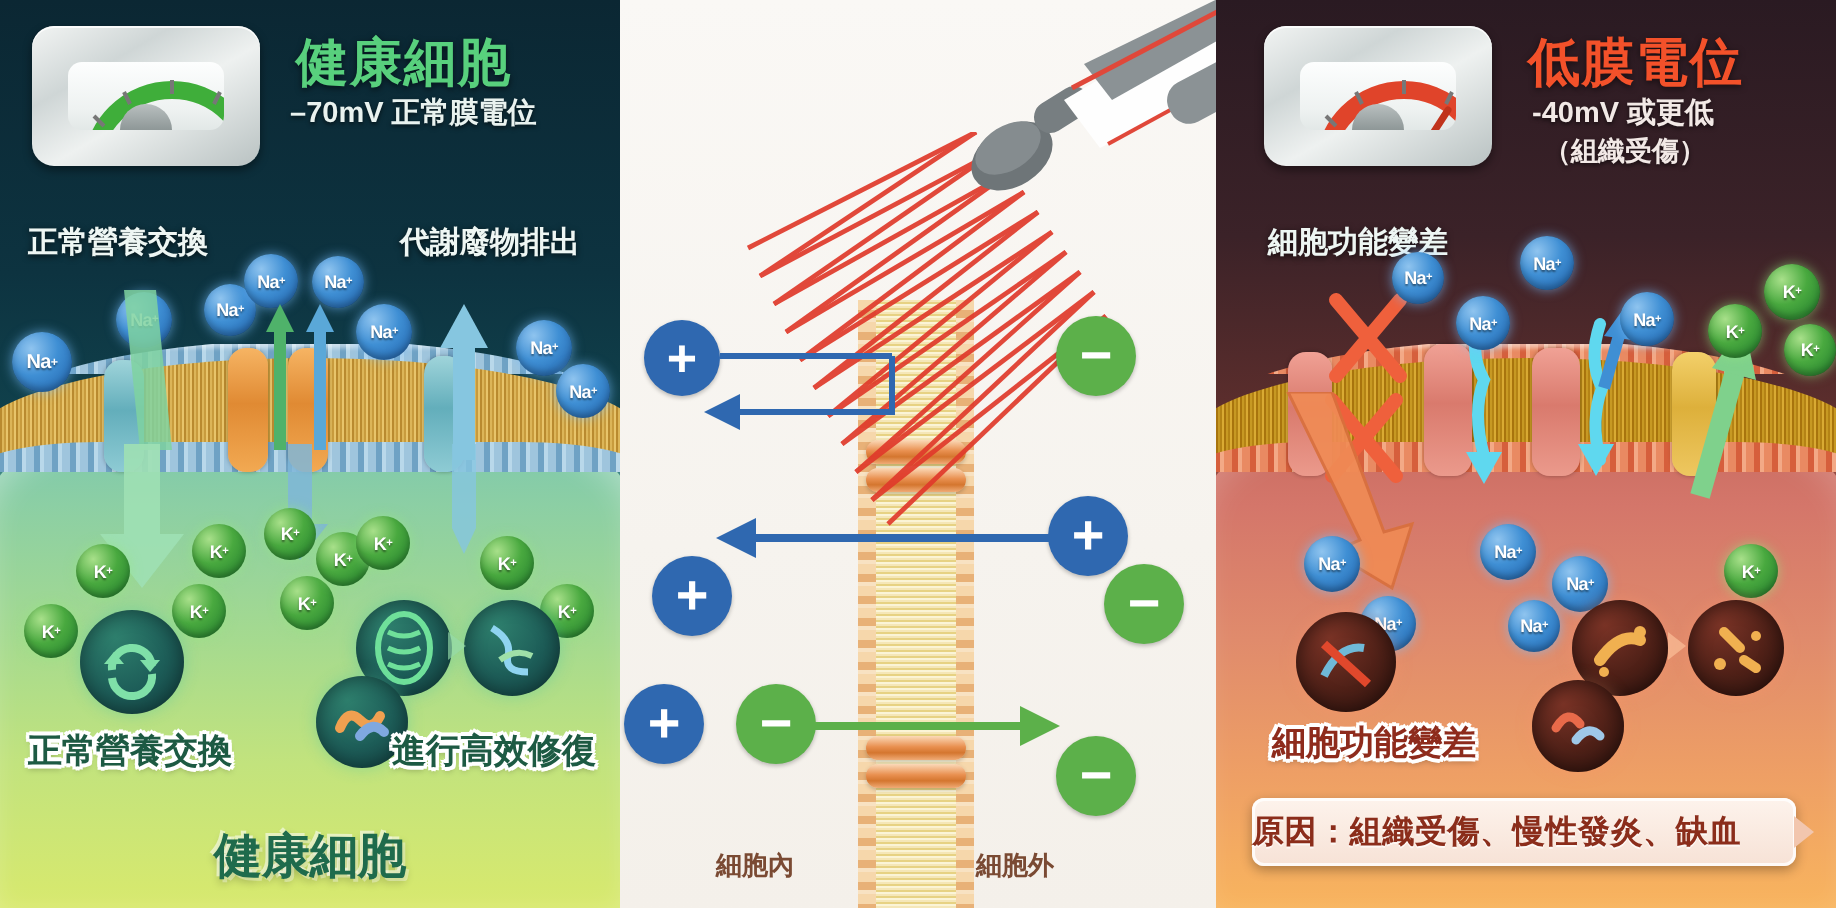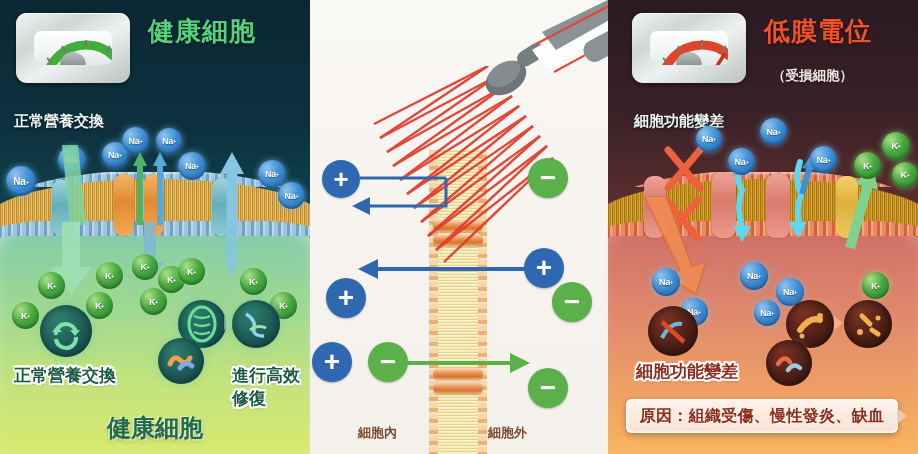--- a/index.html
+++ b/index.html
@@ -159,21 +159,21 @@
                box-shadow:0 0 8px rgba(80,200,160,.45), inset 0 0 10px rgba(0,0,0,.4); }
   .orb-dark  { background:radial-gradient(circle at 34% 26%, #7a3326 0%, #4e2017 55%, #2c120d 100%);
                box-shadow:0 0 8px rgba(255,150,110,.35), inset 0 0 10px rgba(0,0,0,.5); }
 
   
   #cause-banner {
     position:absolute; left:18px; top:399px; width:272px; height:34px;
     background:linear-gradient(180deg,#fdf3ec 0%,#f7e2d6 100%);
     border-radius:6px;
     box-shadow:0 2px 6px rgba(0,0,0,.3), inset 0 0 0 1.5px rgba(255,255,255,.8);
-    display:flex; align-items:center; justify-content:center;
+    display:flex; align-items:center; justify-content:flex-start;
   }
   #cause-banner span {
     font-size:16px; font-weight:bold; color:#8b2d1b; letter-spacing:.3px;
     text-shadow:0 1px 0 rgba(255,255,255,.7);
   }
   .banner-arrow { position:absolute; right:-9px; top:9px; width:0; height:0;
                   border-top:8px solid transparent; border-bottom:8px solid transparent;
                   border-left:10px solid #f2c6ae; }
 
   
@@ -260,22 +260,24 @@
             <line x1="94" y1="44" x2="100" y2="41"></line>
           </g>
           <line x1="52" y1="54" x2="25" y2="44" stroke="#3d4245" stroke-width="3.5" stroke-linecap="round"></line>
         </svg>
         <div class="gauge-hub"></div>
         <div class="gauge-val">-70mV</div>
       </div>
     </div>
 
     <div class="hdr-title" id="healthy-title">健康細胞</div>
+    <div class="hdr-sub" id="healthy-sub">–70mV 正常膜電位</div>
 
     <div class="lbl-top" style="left:14px; top:112px;">正常營養交換</div>
+    <div class="lbl-top" style="left:200px; top:112px;">代謝廢物排出</div>
 
     <div class="ion ion-na" style="left:6px;  top:166px; width:30px; height:30px; font-size:10px;">
       <span>Na</span>
         <sup>+</sup>
     </div>
     <div class="ion ion-na" style="left:102px; top:142px; width:26px; height:26px; font-size:9px;">
       <span>Na</span>
         <sup>+</sup>
     </div>
     <div class="ion ion-na" style="left:122px; top:127px; width:27px; height:27px; font-size:9px;">
@@ -382,21 +384,21 @@
     </div>
     <div class="orb orb-green" style="left:158px; top:338px; width:46px; height:46px;">
       <svg viewBox="0 0 46 46" width="46" height="46">
           <path d="M12,26 q4,-10 10,-4 q6,6 10,-2" stroke="#f0a050" stroke-width="5" fill="none" stroke-linecap="round"></path>
           <path d="M22,30 q6,-8 12,-2" stroke="#7fa8e0" stroke-width="5" fill="none" stroke-linecap="round"></path>
         </svg>
     </div>
     <div style="position:absolute;left:224px;top:316px;width:0;height:0;border-top:7px solid transparent;border-bottom:7px solid transparent;border-left:9px solid rgba(150,220,170,.65);"></div>
 
     <div class="lbl-outline" style="left:14px; top:364px;">正常營養交換</div>
-    <div class="lbl-outline" style="left:196px; top:364px;margin-left:36px;">進行高效修復</div>
+    <div class="lbl-outline" style="left:196px; top:364px;">進行高效修復</div>
 
     <div id="healthy-footer">健康細胞</div>
   </div>
 
   <div class="panel" id="panel-mid">
     <div class="bg"></div>
 
     <div id="mid-membrane">
       <div class="mid-bilayer"></div>
       <div class="mid-heads l"></div>
@@ -527,21 +529,22 @@
             <line x1="94" y1="44" x2="100" y2="41"></line>
           </g>
           <line x1="52" y1="56" x2="74" y2="22" stroke="#c0331c" stroke-width="3.5" stroke-linecap="round"></line>
         </svg>
         <div class="gauge-hub"></div>
         <div class="gauge-val"></div>
       </div>
     </div>
 
     <div class="hdr-title" id="damaged-title">低膜電位</div>
-    <div id="damaged-sub2">（受損細胞）</div>
+    <div class="hdr-sub" id="damaged-sub">-40mV 或更低</div>
+    <div id="damaged-sub2">（組織受傷）</div>
 
     <div class="lbl-top" style="left:26px; top:112px;">細胞功能變差</div>
 
     <svg style="position:absolute;left:40px;top:142px;width:80px;height:130px;">
       <path d="M20,8 L52,46 M52,8 L20,46" stroke="#ef603c" stroke-width="7" stroke-linecap="round"></path>
       <path d="M18,58 L50,96 M50,58 L18,96" stroke="#ef603c" stroke-width="7" stroke-linecap="round"></path>
     </svg>
     <svg style="position:absolute;left:22px;top:196px;width:110px;height:110px;">
       <path d="M14,0 L36,0 L62,70 L76,66 L66,98 L36,80 L50,74 Z" fill="#f08b55" opacity=".92" stroke="#d9703d" stroke-width="1.5"></path>
     </svg>

